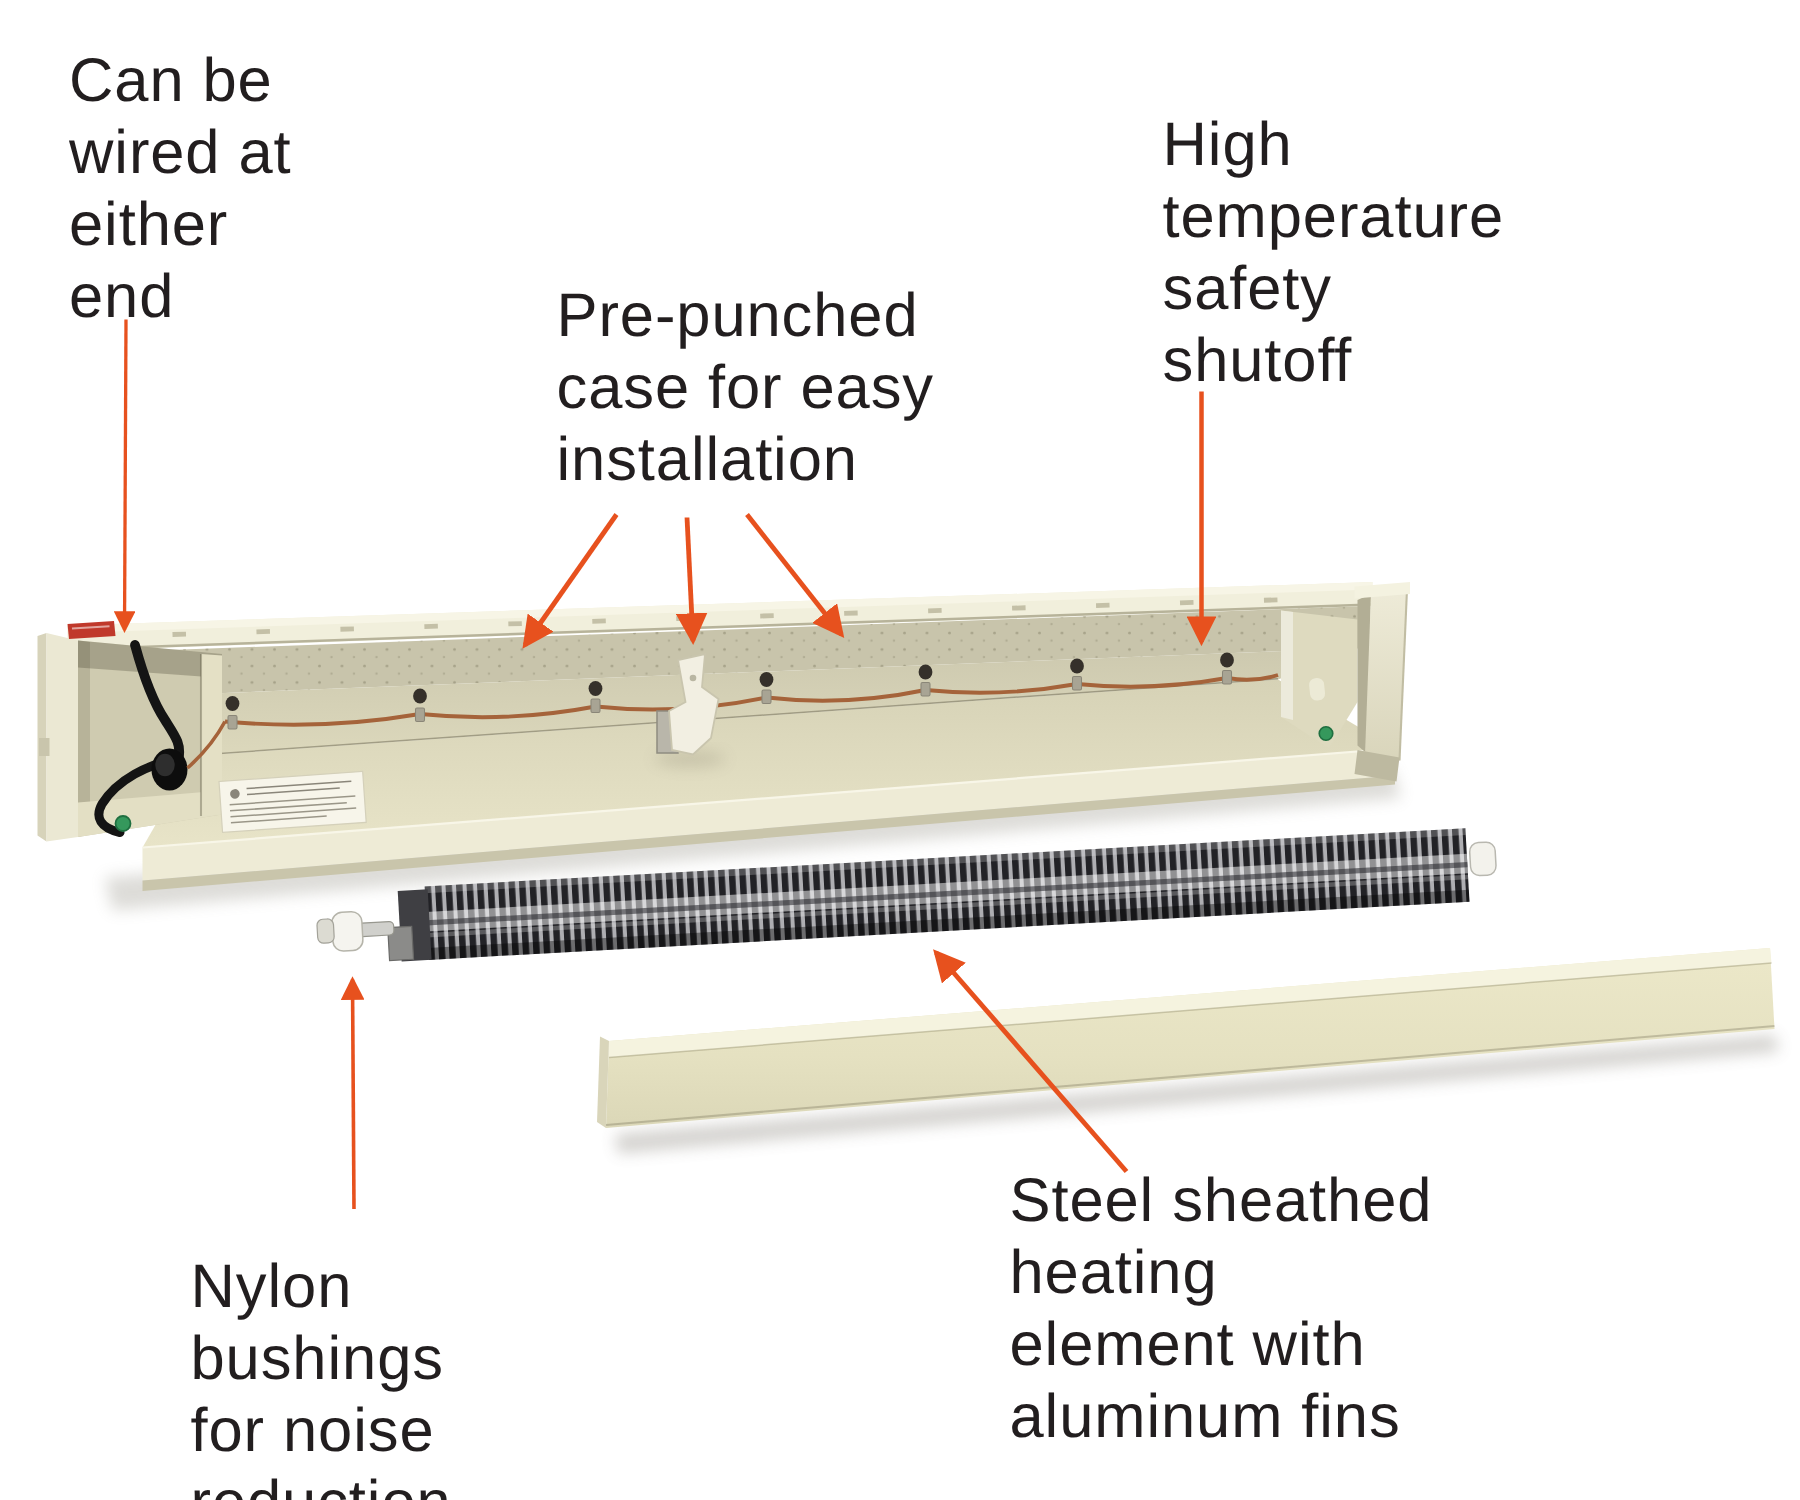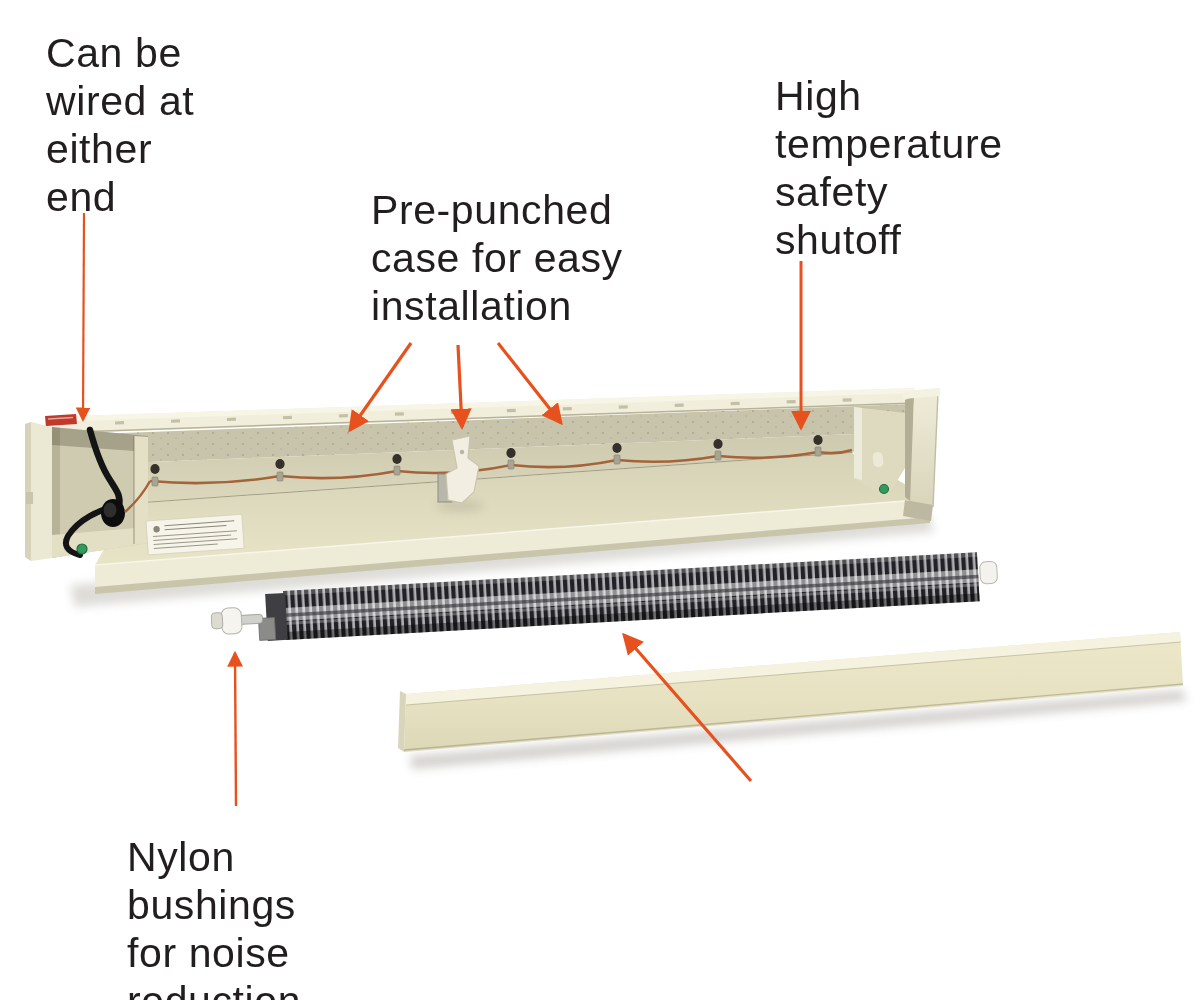--- a/index.html
+++ b/index.html
@@ -203,13 +203,17 @@
   <div class="callout" style="left:775px;top:72px;">High
 temperature
 safety
 shutoff</div>
 
   <div class="callout" style="left:127px;top:833px;">Nylon
 bushings
 for noise
 reduction</div>
 
+  <div class="callout" style="left:673px;top:776px;">Steel sheathed
+heating
+element with
+aluminum fins</div>
 </div>
 
 </body></html>

